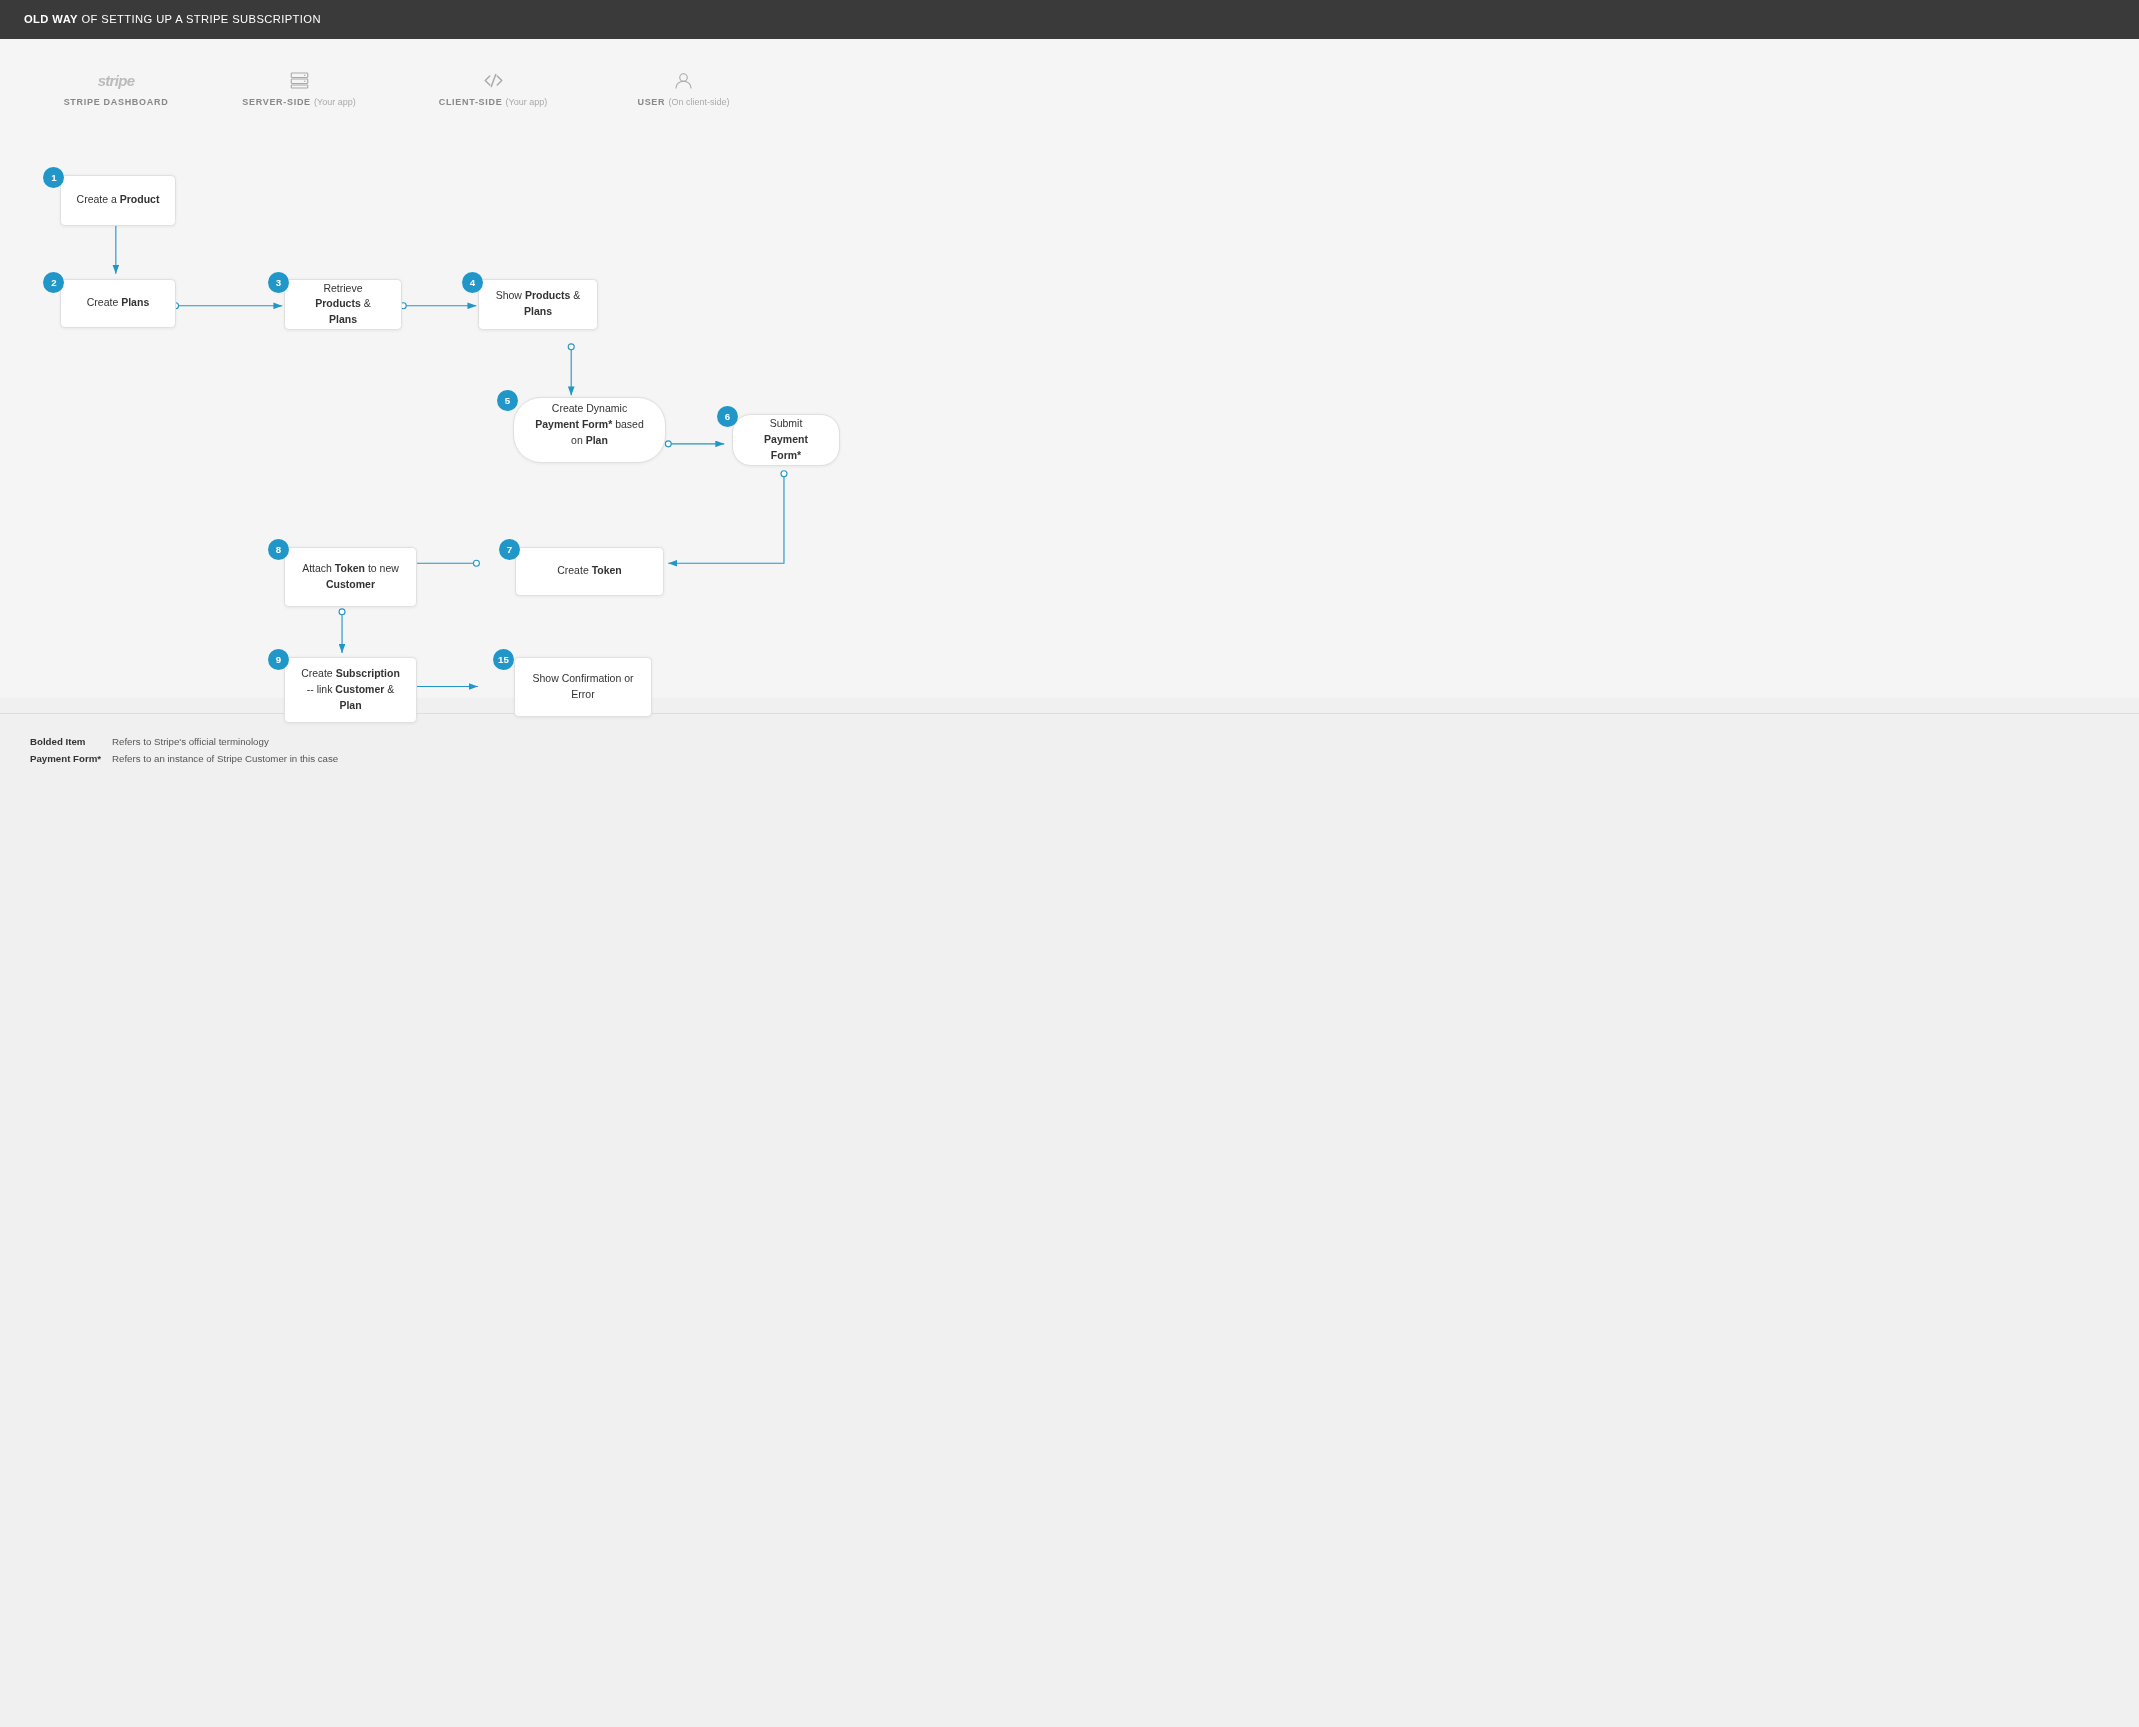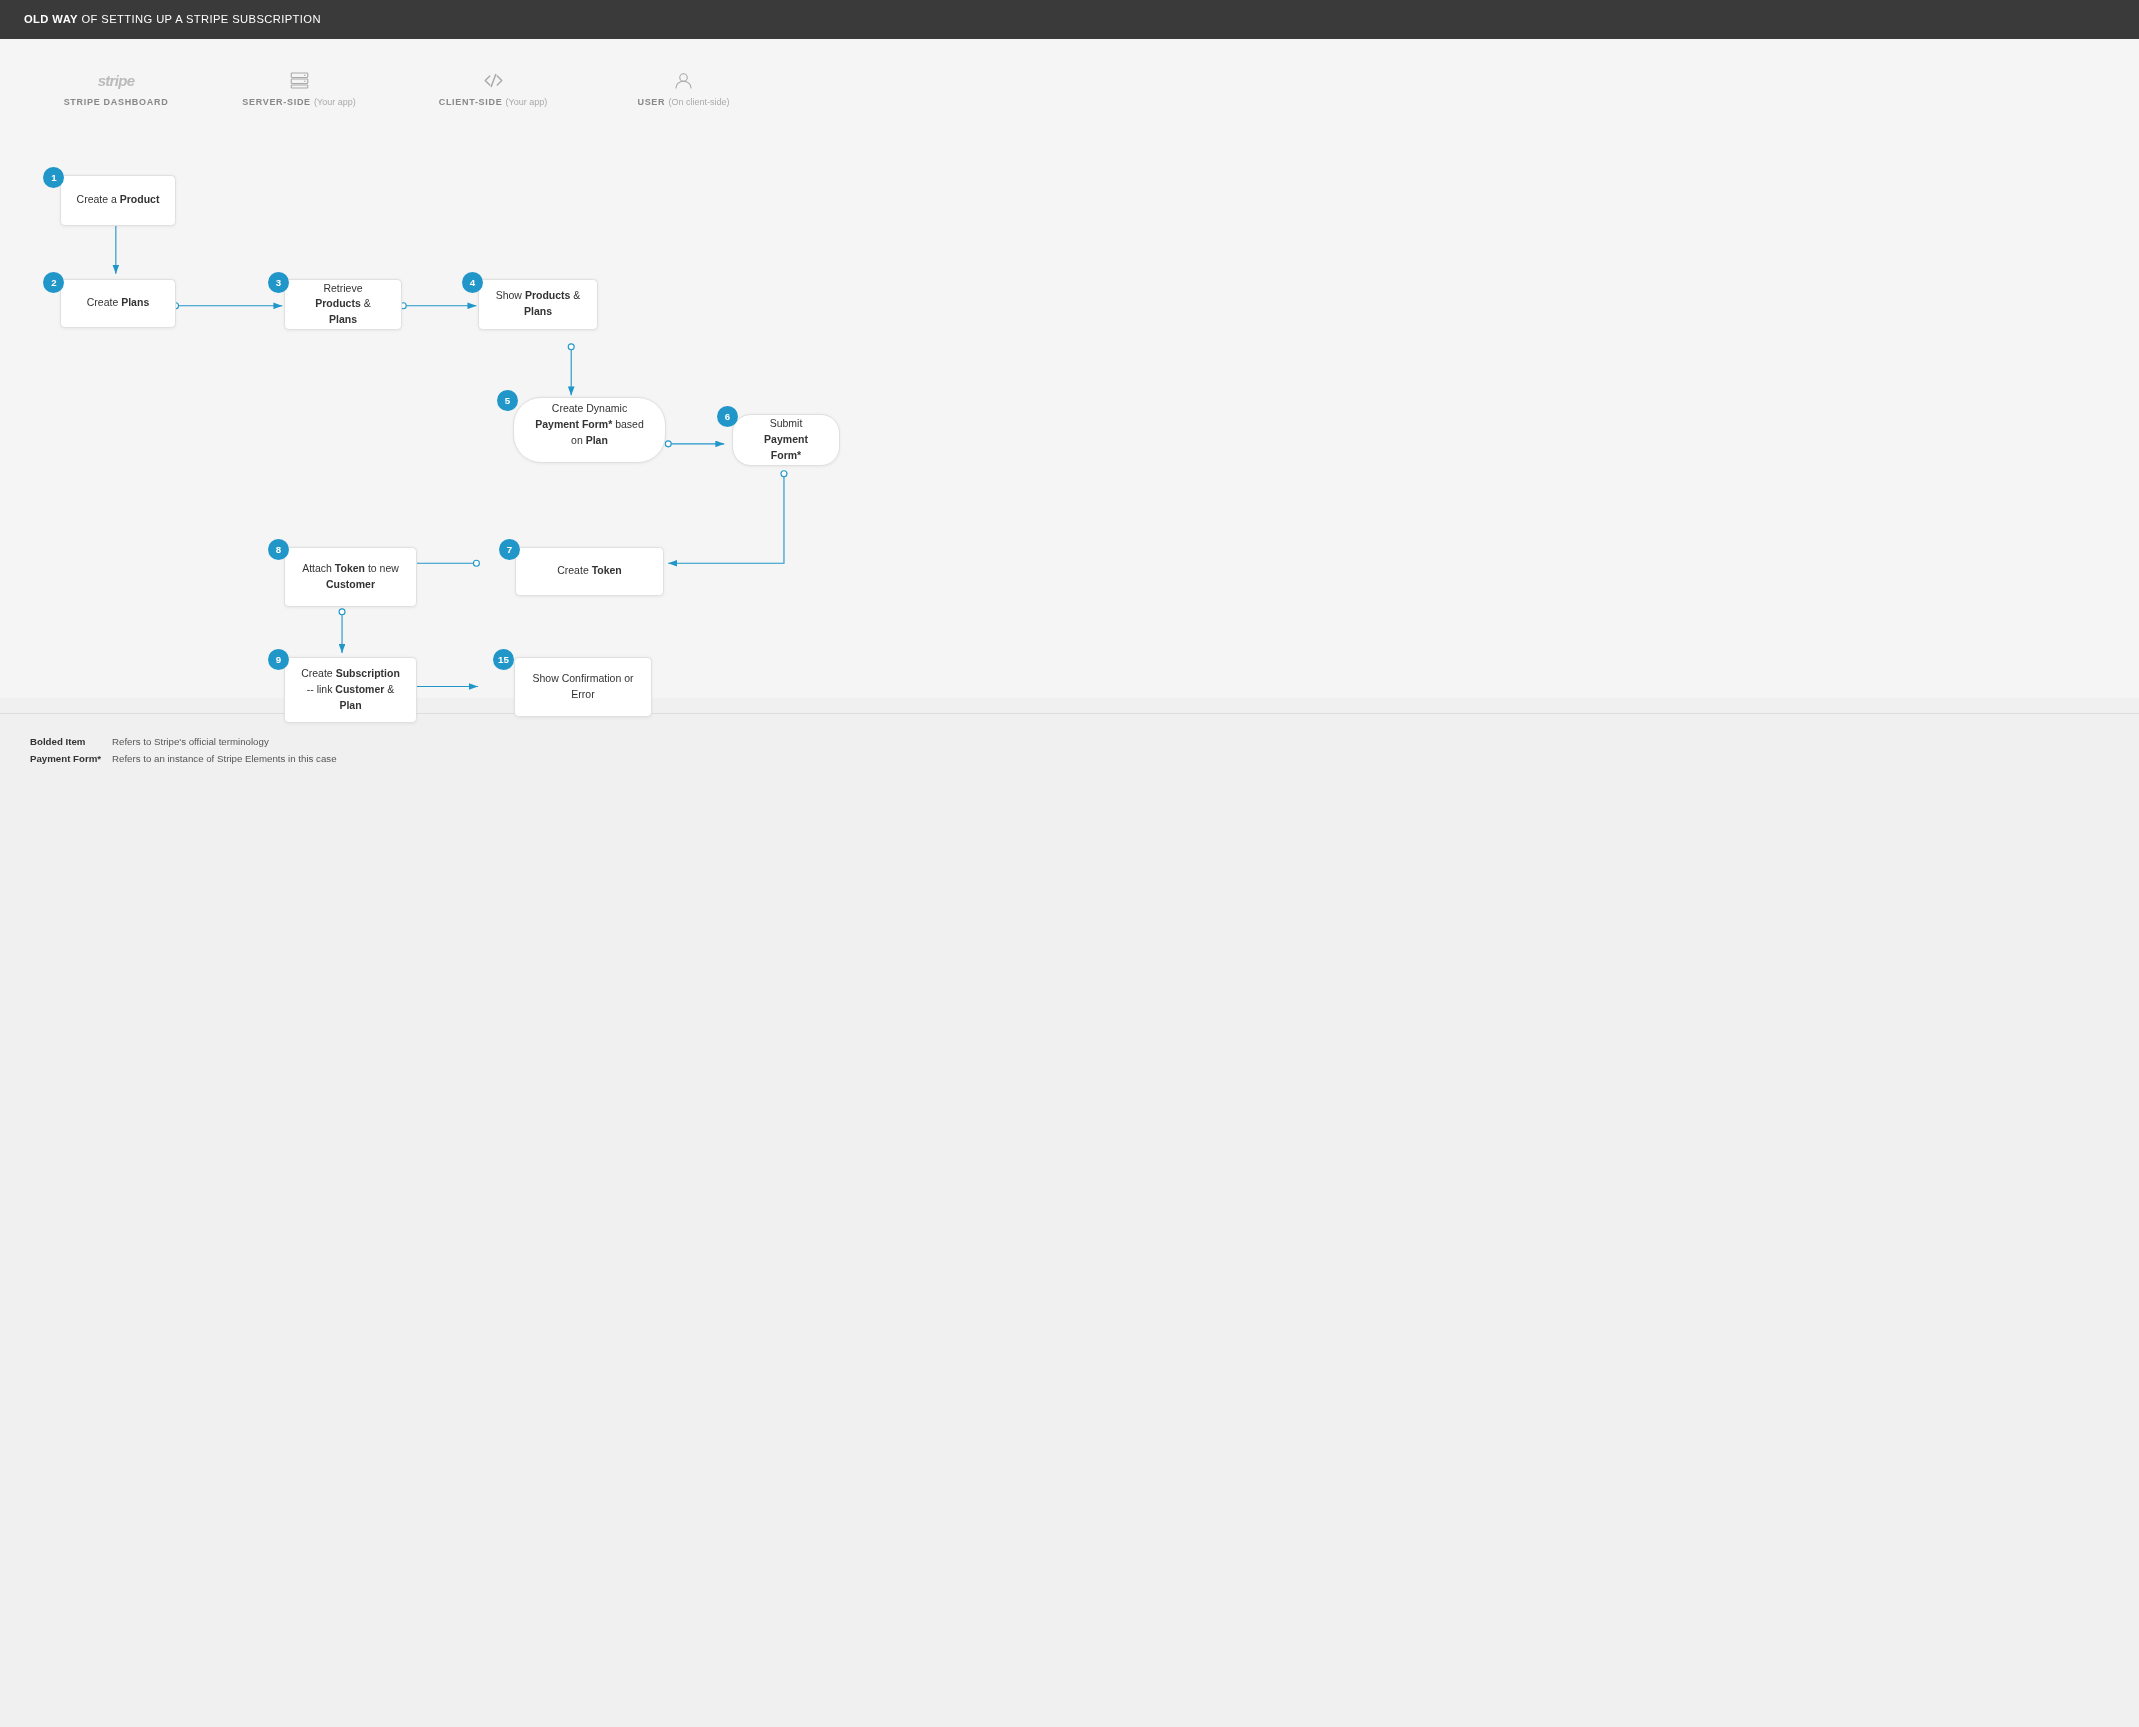--- a/index.html
+++ b/index.html
@@ -279,16 +279,16 @@
   </div>
 </div>
 
 <div class="footer">
   <div class="legend-item">
     <span class="leg-key">Bolded Item</span>
     <span>Refers to Stripe's official terminology</span>
   </div>
   <div class="legend-item">
     <span class="leg-key">Payment Form*</span>
-    <span>Refers to an instance of Stripe Elements in this case</span>
+    <span>Refers to an instance of Stripe Customer in this case</span>
   </div>
 </div>
 
 
 </body></html>

